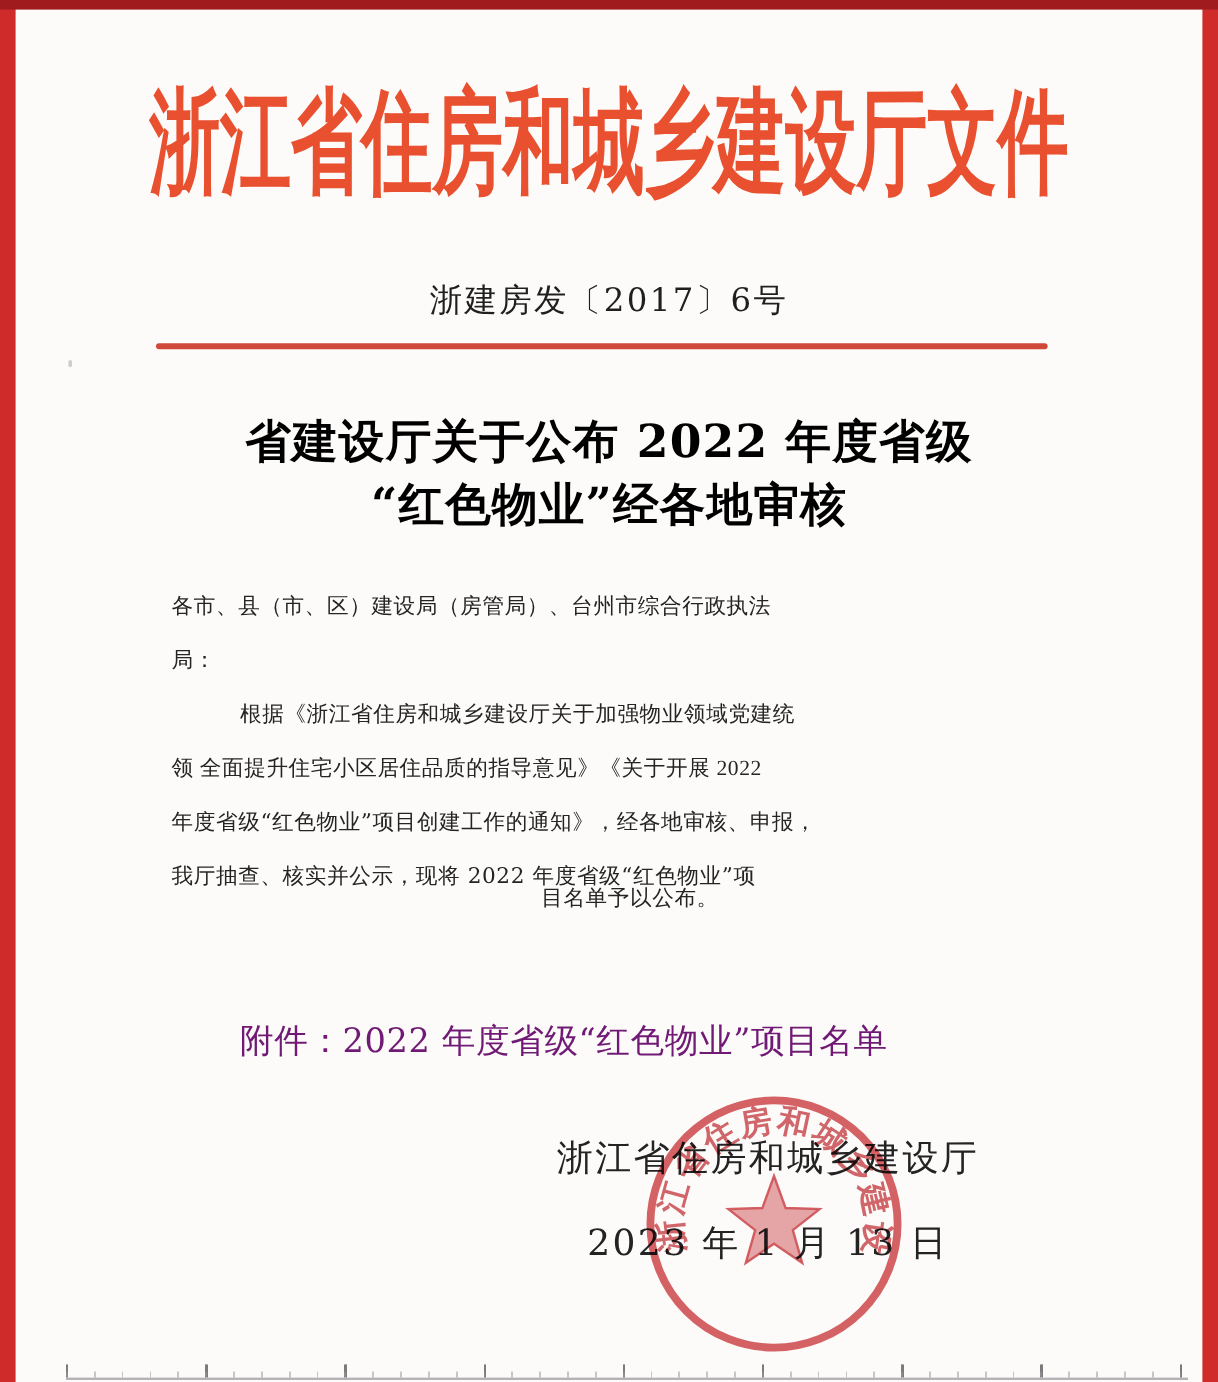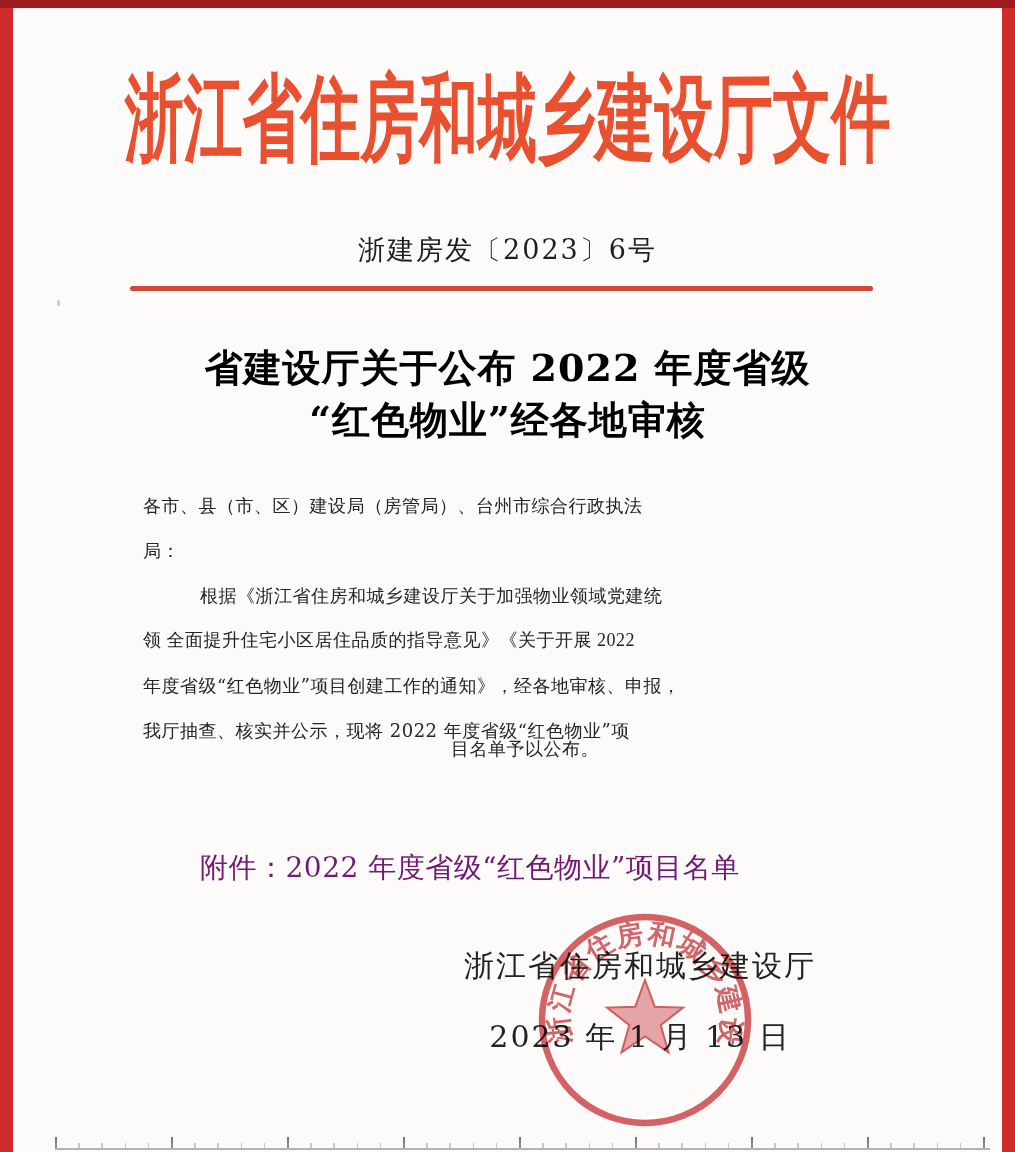--- a/index.html
+++ b/index.html
@@ -68,21 +68,21 @@
 </style>
 </head>
 <body style="background: rgb(252, 251, 249);">
 
 <div class="frame-side frame-left" style="background: rgb(207, 43, 43);"></div>
 <div class="frame-side frame-right" style="background: rgb(207, 43, 43);"></div>
 <div class="frame-top" style="background: rgb(160, 27, 30);"></div>
 
 <div class="masthead" style="color: rgb(232, 80, 47);">浙江省住房和城乡建设厅文件</div>
 
-<div class="doc-number">浙建房发〔2023〕6号</div>
+<div class="doc-number">浙建房发〔2017〕6号</div>
 
 <div class="red-rule" style="background: rgb(208, 72, 58);"></div>
 
 <div class="notice-title">
   <div>省建设厅关于公布 2022 年度省级</div>
   <div>“红色物业”经各地审核</div>
 </div>
 
 <div class="body-line" style="top:483px;">各市、县（市、区）建设局（房管局）、台州市综合行政执法</div>
 <div class="body-line" style="top:528px;">局：</div>

